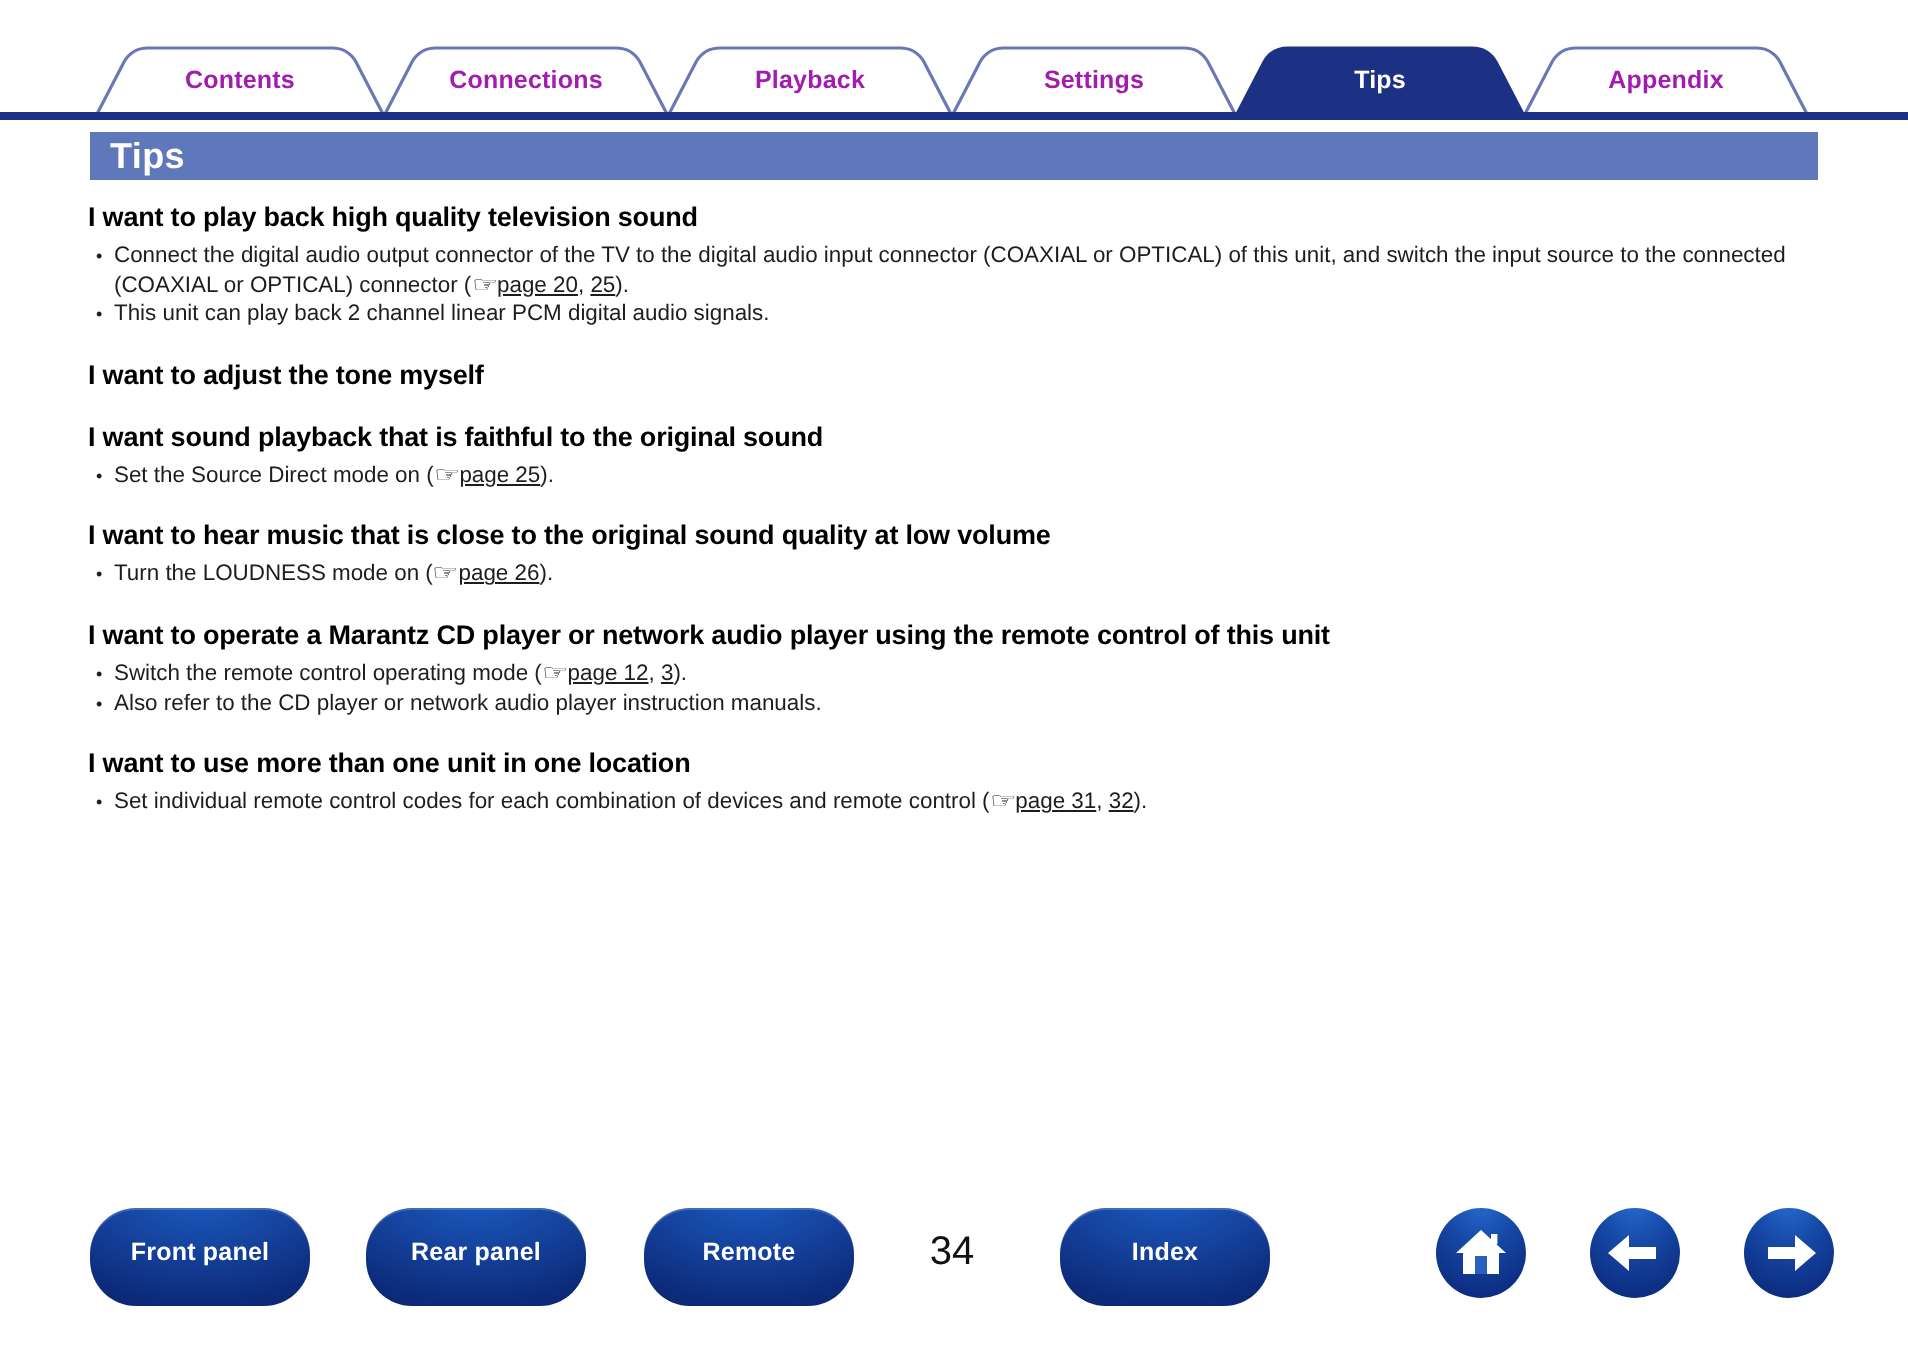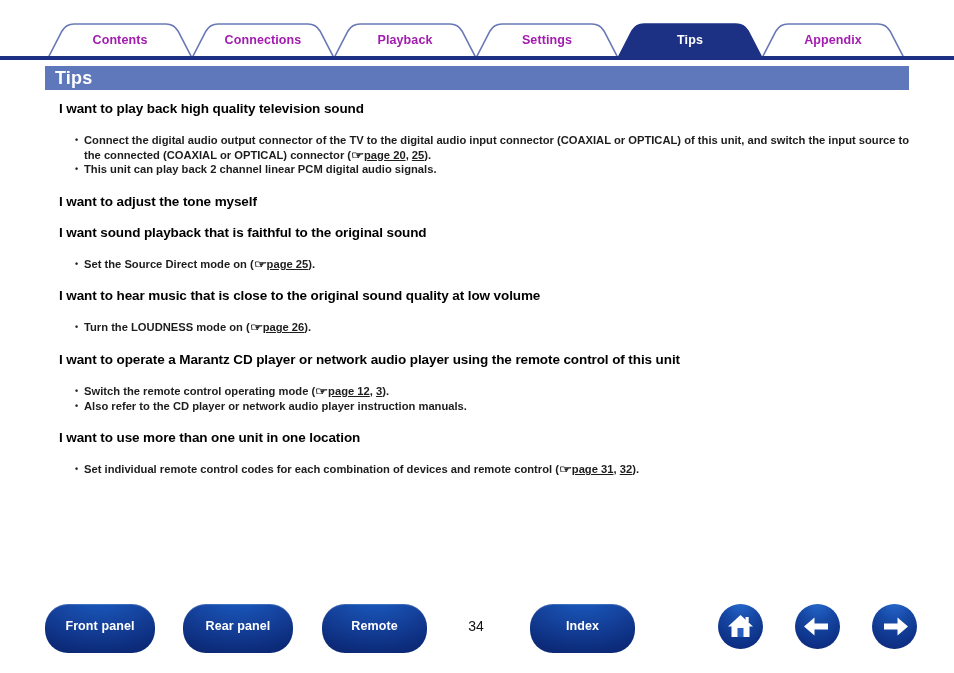--- a/index.html
+++ b/index.html
@@ -66,40 +66,39 @@
     font-size: 18px;
     font-weight: bold;
     color: #ffffff;
     line-height: 22px;
     letter-spacing: 0.2px;
   }
 
   
   .content {
     position: absolute;
-    left: 59px;
+    left: 44px;
     top: 100px;
     width: 880px;
   }
   .faq {
     margin-bottom: 14px;
   }
   .faq-q {
     font-size: 13.5px;
     font-weight: bold;
     color: #000000;
     line-height: 17px;
     margin: 0 0 1px 0;
     letter-spacing: -0.1px;
   }
   .faq-list {
     list-style: none;
-    margin: 16px;
+    margin: 4px;
     padding: 0;
-    font-weight: bold;
   }
   .faq-item {
     position: relative;
     padding-left: 9px;
     font-size: 11.2px;
     color: #1d1d1d;
     line-height: 14.6px;
     margin: 0;
   }
   .faq-item::before {
@@ -154,21 +153,21 @@
     letter-spacing: 0.1px;
   }
   .pagenum {
     position: absolute;
     left: 455px;
     top: 0;
     width: 42px;
     height: 45px;
     line-height: 45px;
     text-align: center;
-    font-size: 14px;
+    font-size: 20px;
     color: #111111;
   }
   .circbtn {
     position: absolute;
     top: 0;
     width: 45px;
     height: 45px;
     border-radius: 50%;
     background: radial-gradient(ellipse 120% 160% at 50% -15%, #2a6fd4 0%, #1649a6 35%, #0d2f84 68%, #091c58 100%);
     cursor: pointer;

